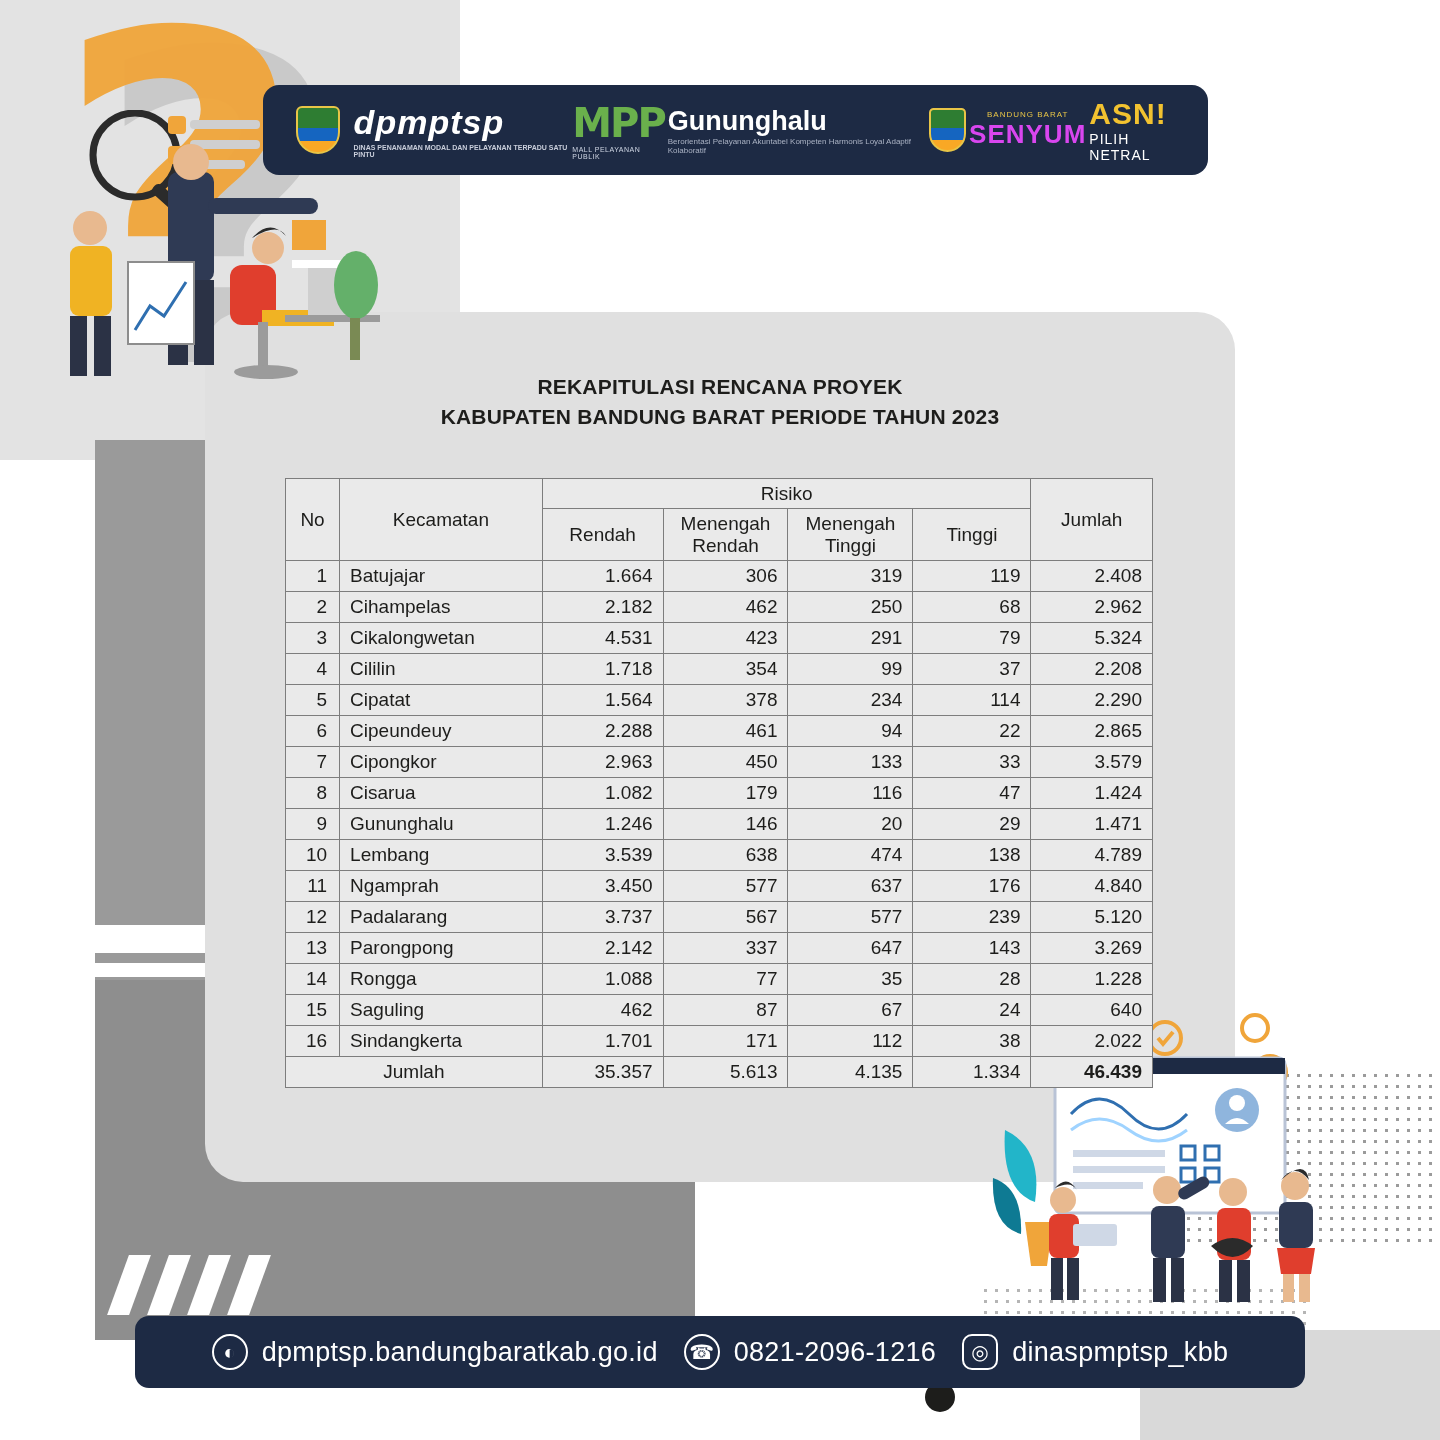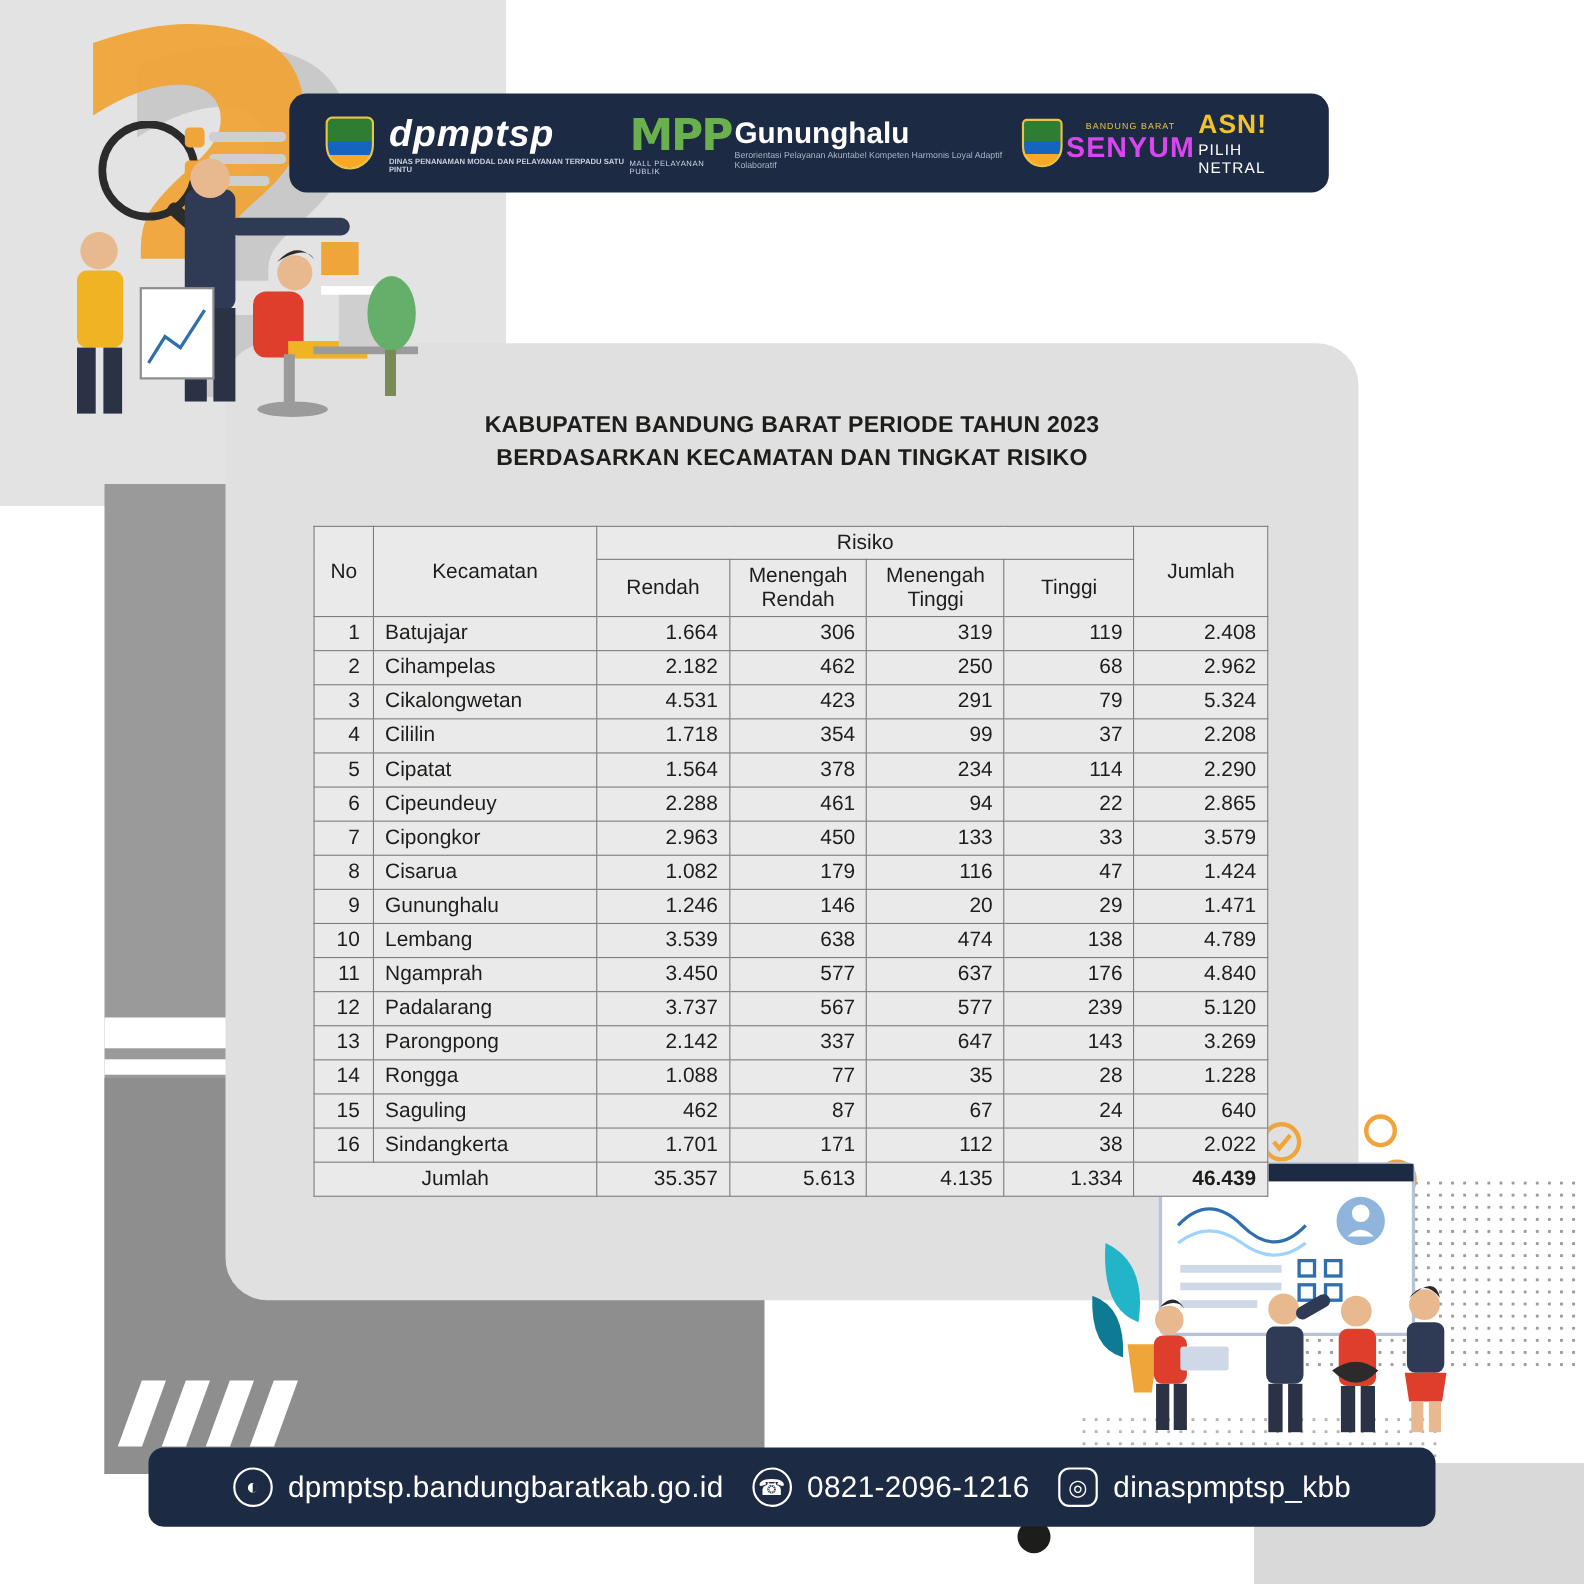--- a/index.html
+++ b/index.html
@@ -115,21 +115,21 @@
   .logo-mpp { display:flex; flex-direction:column; align-items:center; }
   .logo-mpp .big { font-size: 40px; font-weight: 800; color: #6ab04c; letter-spacing:-2px; font-family:"DejaVu Sans", sans-serif;}
   .logo-mpp .sub { font-size: 7px; color: #cfd6e4; letter-spacing: .5px; }
   .logo-berakhlak { display:flex; flex-direction:column; }
   .logo-berakhlak .big { font-size: 27px; font-weight: 700; color:#ffffff; }
   .logo-berakhlak .sub { font-size: 8px; color:#aab2c3; }
   .logo-senyum { display:flex; flex-direction:column; align-items:center; }
   .logo-senyum .top { font-size: 8px; color:#e8c547; letter-spacing:1px;}
   .logo-senyum .big { font-size: 26px; font-weight: 800; color:#d946ef; letter-spacing:1px;}
   .logo-asn { display:flex; flex-direction:column; align-items:flex-start; }
-  .logo-asn .big { font-size: 24px; font-weight: 800; color:#f2c230; letter-spacing:1px; }
+  .logo-asn .big { font-size: 30px; font-weight: 800; color:#f2c230; letter-spacing:1px; }
   .logo-asn .sub { font-size: 14px; color:#ffffff; letter-spacing:1px; }
   .mini-shield {
     width: 40px; height: 44px;
     background: linear-gradient(#2e7d32 0 45%, #1565c0 45% 75%, #f9a825 75% 100%);
     border: 2px solid #e8c547; border-radius: 5px 5px 20px 20px;
   }
 
   
   .doc-title {
     position: absolute; left: 205px; top: 372px;
@@ -320,22 +320,22 @@
     <span class="top">BANDUNG BARAT</span>
     <span class="big">SENYUM</span>
   </div>
   <div class="logo-asn">
     <span class="big">ASN!</span>
     <span class="sub">PILIH NETRAL</span>
   </div>
 </div>
 
 <div class="doc-title">
+  <div>REKAPITULASI RENCANA PROYEK</div>
   <div>KABUPATEN BANDUNG BARAT PERIODE TAHUN 2023</div>
-  <div>BERDASARKAN KECAMATAN DAN TINGKAT RISIKO</div>
 </div>
 
 <div class="table-wrap">
   <table>
     <thead>
       <tr>
         <th rowspan="2" class="col-no">No</th>
         <th rowspan="2" class="col-kec">Kecamatan</th>
         <th colspan="4">Risiko</th>
         <th rowspan="2" class="col-j">Jumlah</th>

